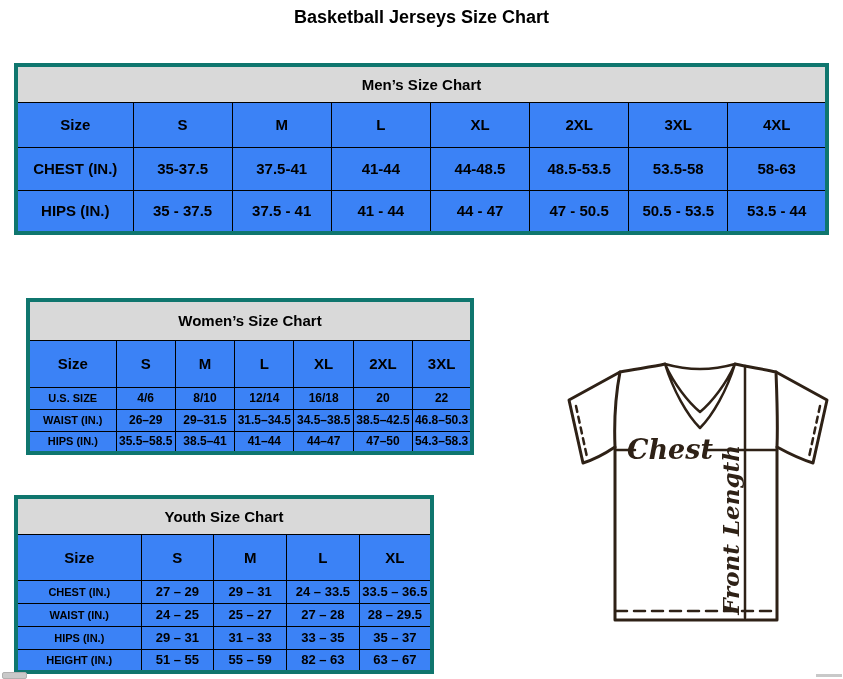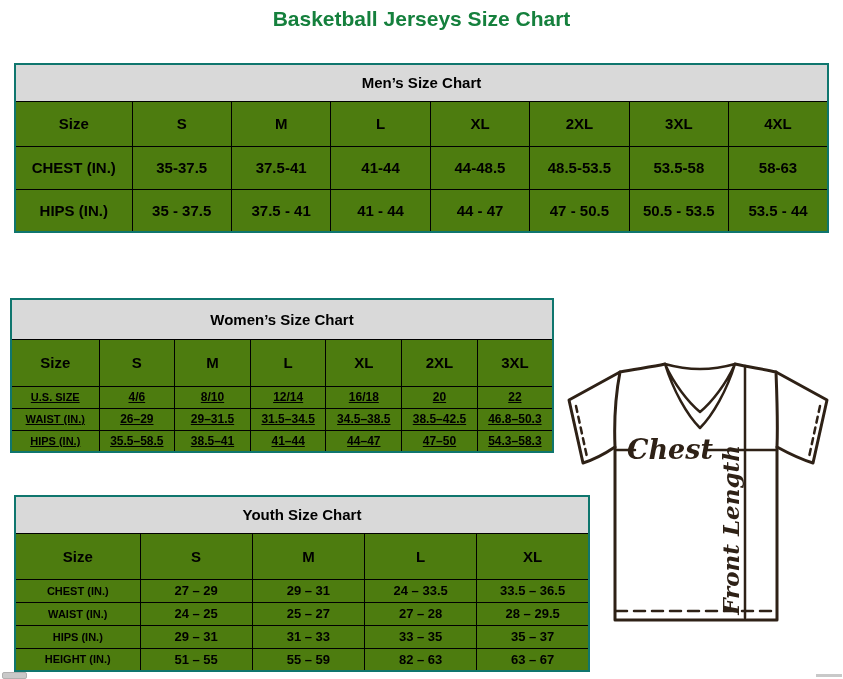--- a/index.html
+++ b/index.html
@@ -1,48 +1,48 @@
 <!DOCTYPE html>
 <html style="--band-bg: #d9d9d9; --scrollbar: #c9c9c9;"><head>
 <meta charset="utf-8">
 <style>
   * { margin:0; padding:0; box-sizing:border-box; }
   html,body { width:843px; height:679px; background:#ffffff; }
   body { font-family:"Liberation Sans", sans-serif; position:relative; overflow:hidden; }
 
   .page-title {
     position:absolute; top:7px; left:0; width:100%;
-    text-align:center; font-size:21px; font-weight:bold; color:#15803d;
+    text-align:center; font-size:18px; font-weight:bold; color:#000000;
   }
 
   table.size-table {
     position:absolute; border-collapse:collapse; table-layout:fixed;
-    border:2px solid #0f766e; background:#4d7c0f;padding-left:26px;
+    border:4px solid #0f766e; background:#3b82f6;padding-left:26px;
   }
   .size-table th, .size-table td {
     border:1px solid #000; text-align:center; vertical-align:middle;
     font-weight:bold; color:#000; padding:0; overflow:hidden; white-space:nowrap;
   }
   .size-table .band { background:var(--band-bg,#d9d9d9); font-size:15px; }
 
   #mens_chart  { left:14px; top:63px;  width:815px; }
   #mens_chart .band-row { height:37px; }
   #mens_chart .size-row { height:45px; }
   #mens_chart .data-row { height:43px; }
   #mens_chart th, #mens_chart td { font-size:15px; }
 
-  #womens_chart { left:10px; top:298px; width:544px; }
+  #womens_chart { left:26px; top:298px; width:448px; }
   #womens_chart .band-row { height:40px; }
   #womens_chart .size-row { height:47px; }
-  #womens_chart .data-row { height:22px;text-decoration:underline; }
+  #womens_chart .data-row { height:22px; }
   #womens_chart .size-row th { font-size:15px; }
   #womens_chart .data-row th { font-size:11px; }
   #womens_chart .data-row td { font-size:12px; }
 
-  #youth_chart { left:14px; top:495px; width:576px; }
+  #youth_chart { left:14px; top:495px; width:420px; }
   #youth_chart .band-row { height:37px; }
   #youth_chart .size-row { height:46px; }
   #youth_chart .data-row { height:23px; }
   #youth_chart .size-row th { font-size:15px; }
   #youth_chart .data-row th { font-size:11px; }
   #youth_chart .data-row td { font-size:13px;margin-top:28px; }
 
   #jersey { position:absolute; left:556px; top:360px; }
 
   .h-scroll-thumb-left {

